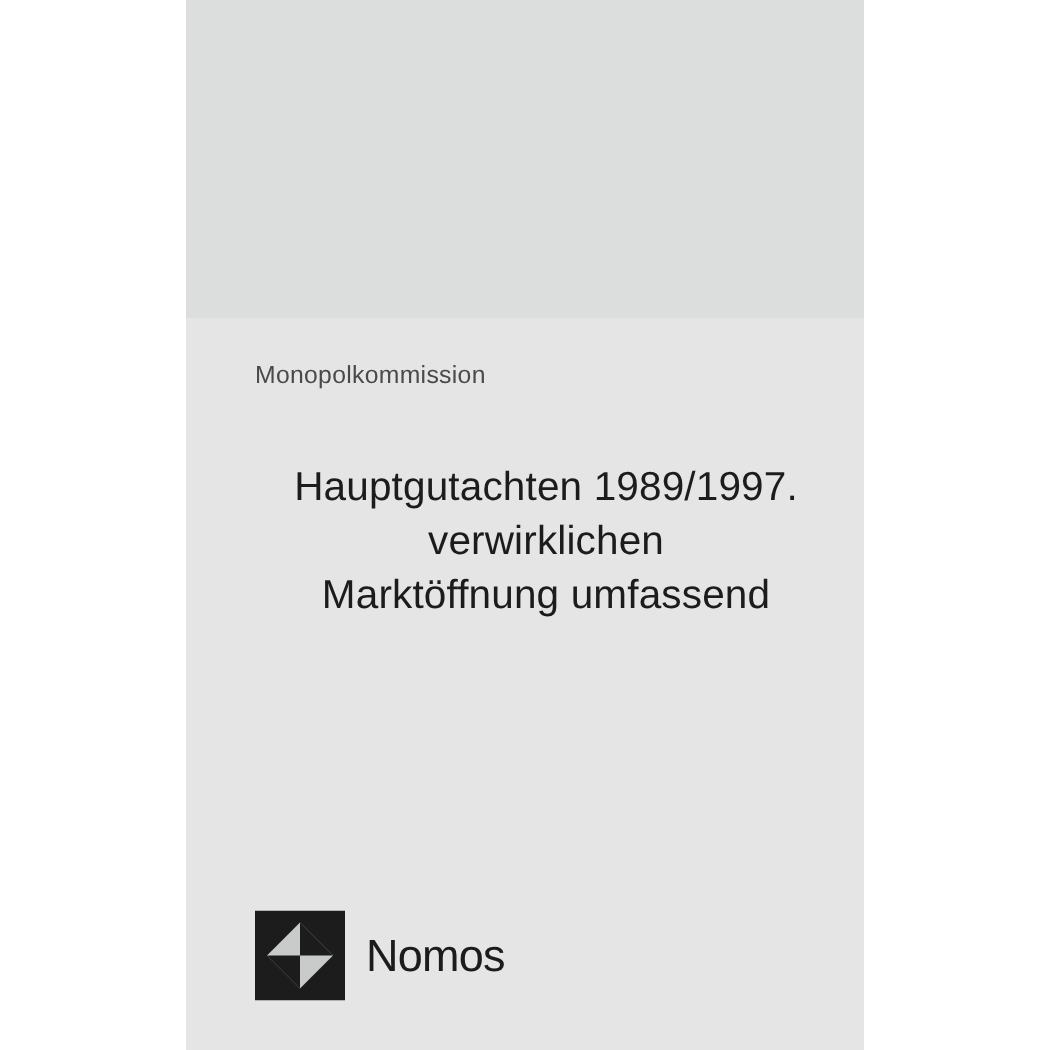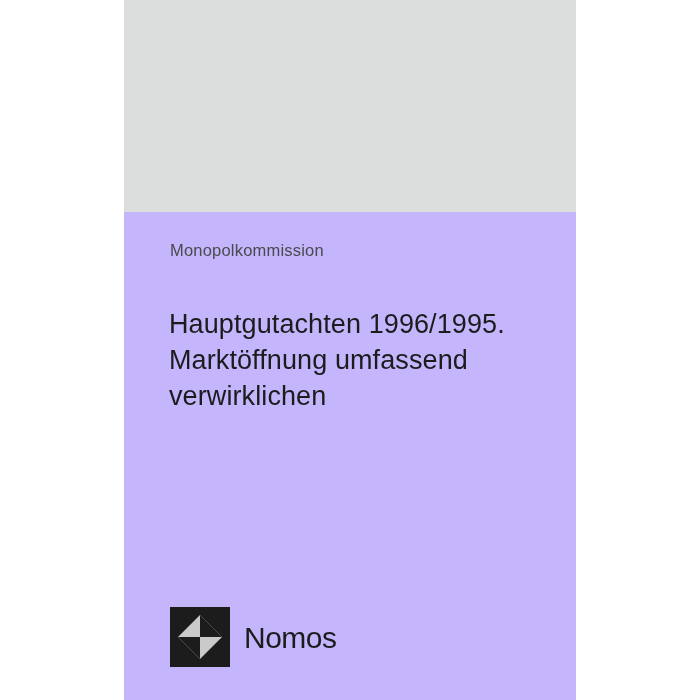--- a/index.html
+++ b/index.html
@@ -30,21 +30,22 @@
     height: 212px;
     background: #dcdddd;
   }
 
   #cover-body {
     position: absolute;
     left: 0;
     top: 212px;
     width: 452px;
     height: 488px;
-    background: #c4b5fd;
+    background: #e5e5e5;
+    text-align: center;
   }
 
   #publisher-line {
     position: absolute;
     left: 46px;
     top: 29px;
     font-size: 16.5px;
     color: #4a4a4a;
     letter-spacing: 0.2px;
     font-weight: 400;
@@ -97,23 +98,23 @@
 
 <div id="book-cover">
 
   <div id="cover-top-band"></div>
 
   <div id="cover-body">
 
     <div id="publisher-line">Monopolkommission</div>
 
     <div id="cover-title">
-      <span class="title-line">Hauptgutachten 1996/1995.</span>
+      <span class="title-line">Hauptgutachten 1989/1997.</span>
+      <span class="title-line">verwirklichen</span>
       <span class="title-line">Marktöffnung umfassend</span>
-      <span class="title-line">verwirklichen</span>
     </div>
 
     <div id="logo-row">
       <svg id="logo-mark" viewBox="0 0 60 60">
         <rect x="0" y="0" width="60" height="60" fill="#1c1c1c"></rect>
         <polygon points="30,8 52,30 30,52 8,30" fill="#c9cbcb"></polygon>
         <polygon points="30,8 52,30 30,30" fill="#1c1c1c"></polygon>
         <polygon points="8,30 30,30 30,52" fill="#1c1c1c"></polygon>
       </svg>
       <div id="logo-wordmark">Nomos</div>

